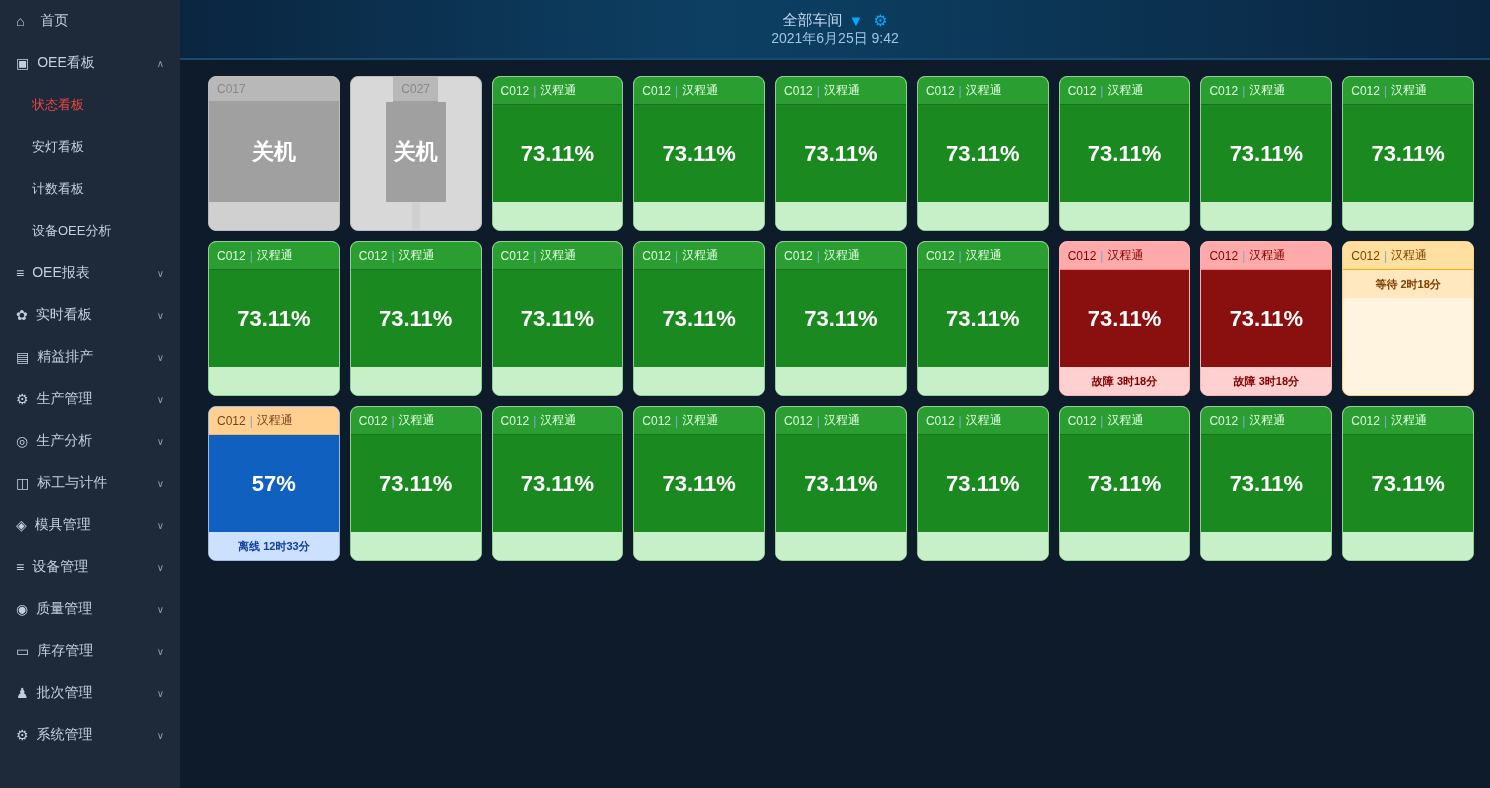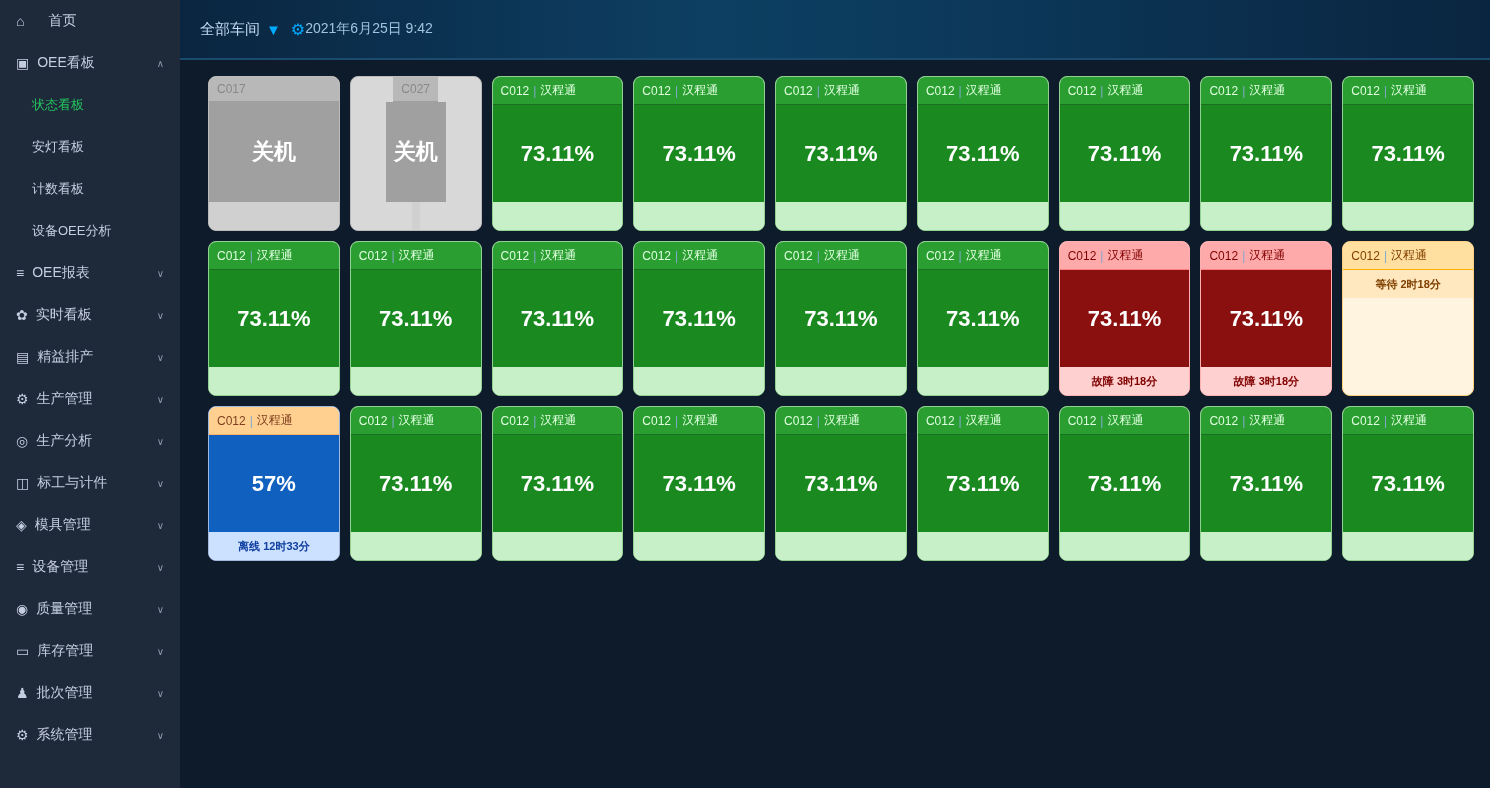--- a/index.html
+++ b/index.html
@@ -15,25 +15,25 @@
       flex-direction: column;
       color: #c5cee0;
       font-size: 14px;
       overflow-y: auto;
     }
     .sidebar-item {
       display: flex;
       align-items: center;
       padding: 12px 16px;
       cursor: pointer;
-      gap: 24px;
+      gap: 16px;
       transition: background 0.2s;
     }
     .sidebar-item.sub { padding-left: 32px; font-size: 13px; }
-    .sidebar-item.sub.selected { color: #22c55e; }
+    .sidebar-item.sub.selected { color: #ef4444; }
     .sidebar-group-header {
       display: flex;
       align-items: center;
       justify-content: space-between;
       padding: 12px 16px;
       cursor: pointer;
       gap: 8px;
     }
     .sidebar-group-header .left { display: flex; align-items: center; gap: 8px; }
     .chevron { font-size: 10px; color: #8899aa; }
@@ -62,22 +62,23 @@
     }
 
     
     .header {
       background: linear-gradient(90deg, #0a2540 0%, #0d3a5c 40%, #0a2540 100%);
       border-bottom: 2px solid #1a4a6e;
       padding: 0 20px;
       height: 60px;
       display: flex;
       align-items: center;
-      justify-content: flex-start;
+      justify-content: center;
       position: relative;
+      flex-direction: column;
     }
     .header::before {
       content: '';
       position: absolute;
       top: 0; left: 0; right: 0; bottom: 0;
       background: linear-gradient(90deg, transparent 0%, rgba(0,180,255,0.05) 50%, transparent 100%);
       pointer-events: none;
     }
     .header-left {
       display: flex;

